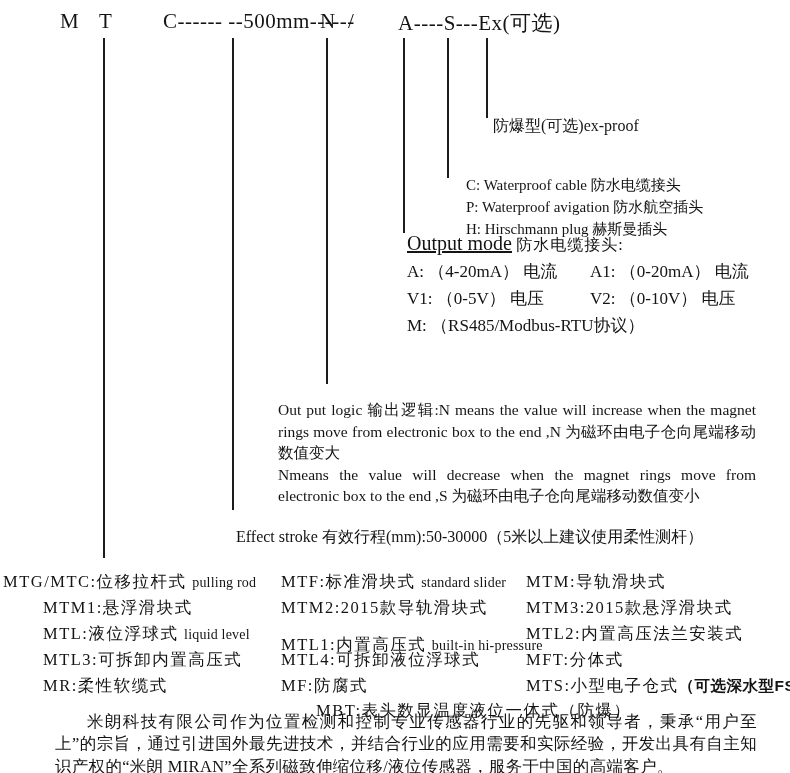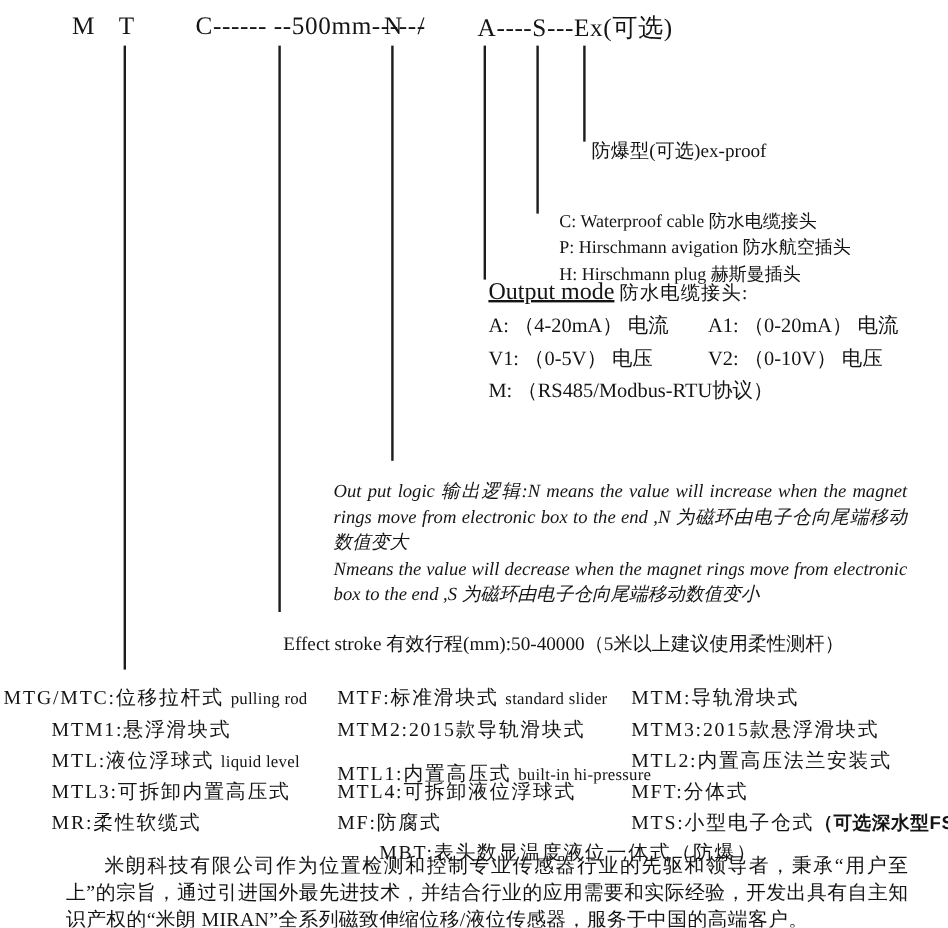--- a/index.html
+++ b/index.html
@@ -14,21 +14,21 @@
   
   .vline{position:absolute;width:2px;background:#1c1c1c;}
   
   .exproof{font-size:16px;}
   .connectors{font-size:15px;line-height:22px;}
   .outmode{font-size:17px;line-height:27px;}
   .outmode .hdr-en{font-size:20px;text-decoration:underline;}
   .outmode .hdr-zh{font-size:16px;letter-spacing:1px;}
   .outmode .row{display:flex;}
   .outmode .row .l{width:183px;}
-  .logic{font-size:15.5px;line-height:21.5px;width:478px;text-align:justify;white-space:normal;font-style:italic;}
+  .logic{font-size:15.5px;line-height:21.5px;width:478px;text-align:justify;white-space:normal;}
   .stroke-line{font-size:16px;}
   
   .cell{font-size:16.5px;letter-spacing:1.5px;text-align:center;}
   .cell .en{font-size:14px;letter-spacing:0.2px;}
   .cell .note{font-family:"Liberation Sans","DejaVu Sans",sans-serif;font-weight:bold;font-size:15.5px;letter-spacing:0.5px;}
   
   .footer{font-size:16.5px;line-height:22.3px;width:702px;text-align:justify;
           text-indent:32px;white-space:normal;letter-spacing:0.3px;}
 </style>
 </head>
@@ -45,21 +45,21 @@
 <div class="vline" style="left:232px;top:38px;height:472px;"></div>
 <div class="vline" style="left:326px;top:38px;height:346px;"></div>
 <div class="vline" style="left:403px;top:38px;height:195px;"></div>
 <div class="vline" style="left:447px;top:38px;height:140px;"></div>
 <div class="vline" style="left:486px;top:38px;height:80px;"></div>
 
 <div class="abs exproof" style="left:493px;top:116px;">防爆型(可选)ex-proof</div>
 
 <div class="abs connectors" style="left:466px;top:174px;">
   <div>C: Waterproof cable 防水电缆接头</div>
-  <div>P: Hirschmann avigation 防水航空插头</div>
+  <div>P: Waterproof avigation 防水航空插头</div>
   <div>H: Hirschmann plug 赫斯曼插头</div>
 </div>
 
 <div class="abs outmode" style="left:407px;top:230px;">
   <div>
     <span class="hdr-en">Output mode</span>
     <span class="hdr-zh">防水电缆接头:</span>
   </div>
   <div class="row">
     <span class="l">A: （4-20mA） 电流</span>
@@ -72,21 +72,21 @@
   <div class="row">
     <span>M: （RS485/Modbus-RTU协议）</span>
   </div>
 </div>
 
 <div class="abs logic" style="left:278px;top:399px;">
   <div>Out put logic 输出逻辑:N means the value will increase when the magnet rings move from electronic box to the end ,N 为磁环由电子仓向尾端移动数值变大</div>
   <div>Nmeans the value will decrease when the magnet rings move from electronic box to the end ,S 为磁环由电子仓向尾端移动数值变小</div>
 </div>
 
-<div class="abs stroke-line" style="left:236px;top:527px;">Effect stroke 有效行程(mm):50-40000（5米以上建议使用柔性测杆）</div>
+<div class="abs stroke-line" style="left:236px;top:527px;">Effect stroke 有效行程(mm):50-30000（5米以上建议使用柔性测杆）</div>
 
 <div class="abs cell" style="left:3px;top:571px;"><span>MTG/MTC:位移拉杆式</span> <span class="en">pulling rod</span></div>
 <div class="abs cell" style="left:281px;top:571px;"><span>MTF:标准滑块式</span> <span class="en">standard slider</span></div>
 <div class="abs cell" style="left:526px;top:571px;">MTM:导轨滑块式</div>
 
 <div class="abs cell" style="left:43px;top:597px;">MTM1:悬浮滑块式</div>
 <div class="abs cell" style="left:281px;top:597px;">MTM2:2015款导轨滑块式</div>
 <div class="abs cell" style="left:526px;top:597px;">MTM3:2015款悬浮滑块式</div>
 
 <div class="abs cell" style="left:43px;top:623px;"><span>MTL:液位浮球式</span> <span class="en">liquid level</span></div>

